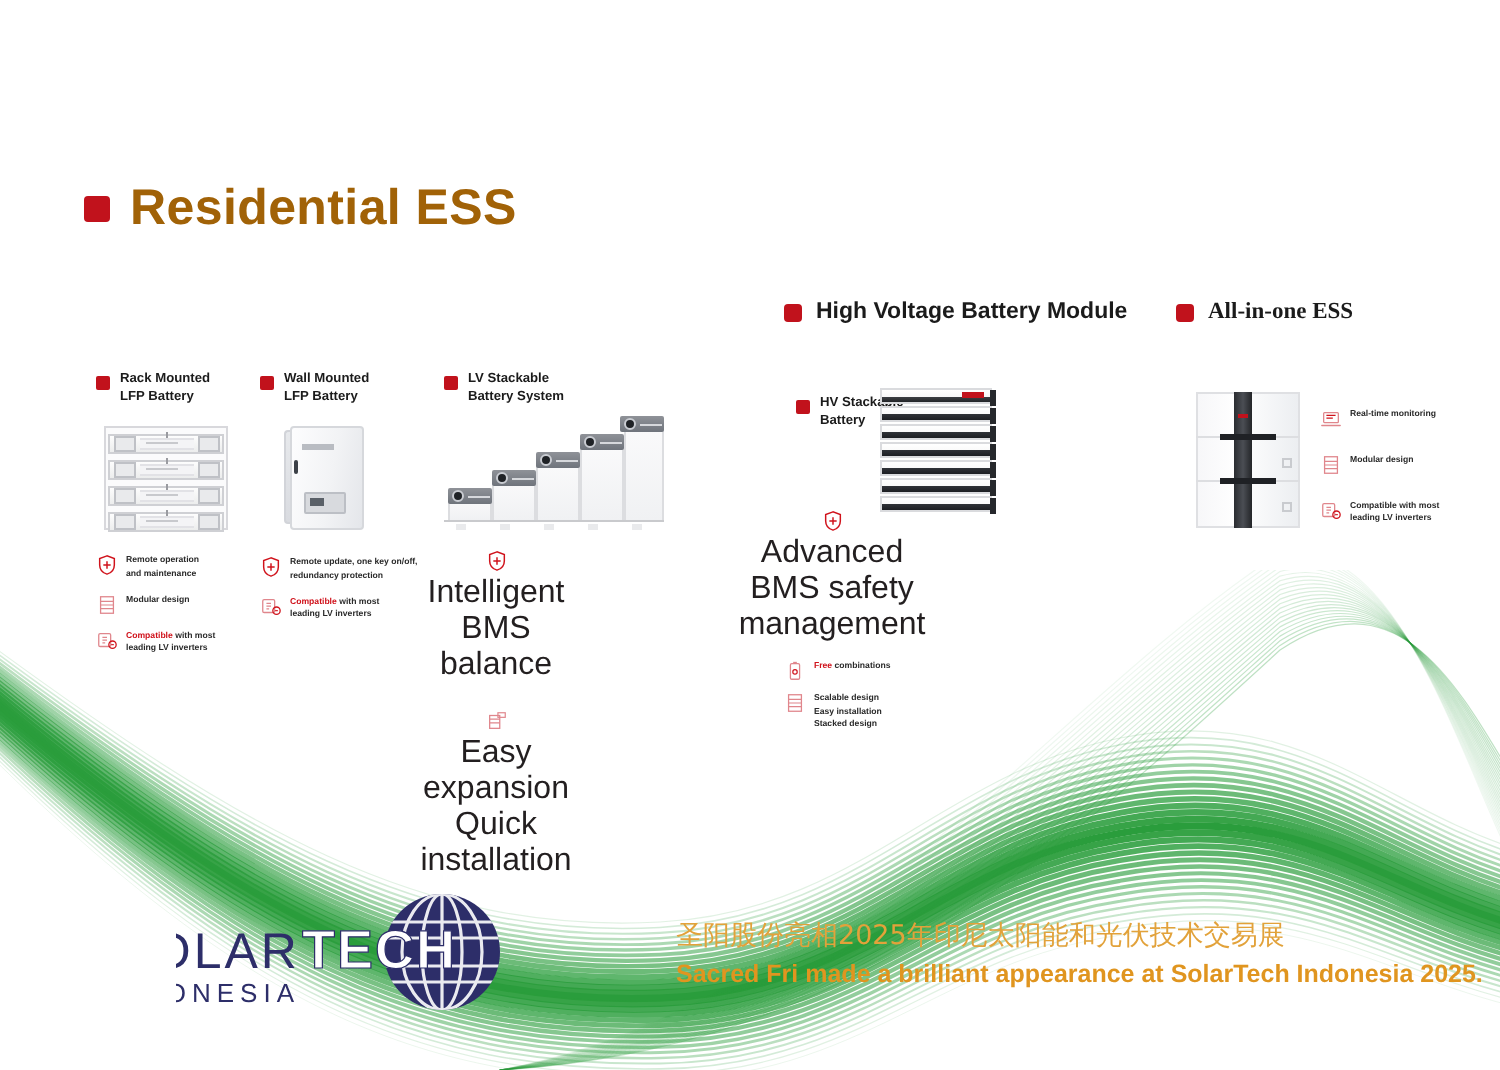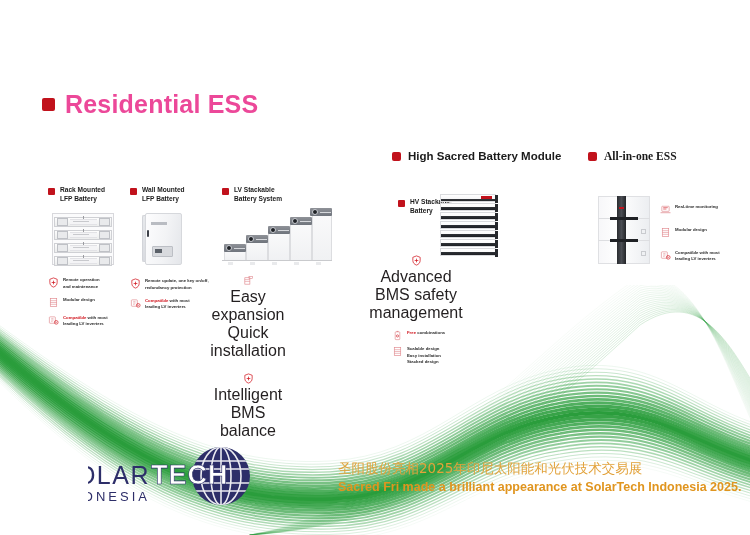--- a/index.html
+++ b/index.html
@@ -6,21 +6,21 @@
   body{
     width:750px;height:535px;background:#ffffff;
     font-family:"Liberation Sans","DejaVu Sans",sans-serif;
     color:#231f20;overflow:hidden;position:relative;
   }
   .slide{position:relative;width:750px;height:535px;overflow:hidden;background:#fff;}
 
   
   .title-row{position:absolute;left:42px;top:92px;display:flex;align-items:center;gap:10px;}
   .sq-lg{width:13px;height:13px;background:#c1121c;border-radius:2px;flex:0 0 auto;}
-  .title-txt{font-size:25px;font-weight:700;color:#ec4899;letter-spacing:.2px;line-height:1;}
+  .title-txt{font-size:25px;font-weight:700;color:#a16207;letter-spacing:.2px;line-height:1;}
 
   
   .grp{position:absolute;display:flex;align-items:center;gap:7px;}
   .grp .sq{width:9px;height:9px;background:#c1121c;border-radius:2px;flex:0 0 auto;}
   .grp .lbl{font-size:11.5px;font-weight:700;color:#1b1b1b;white-space:nowrap;}
   #grp-lv{left:42px;top:150px;}
   #grp-hv{left:392px;top:150px;}
   #grp-aio{left:588px;top:150px;font-family:Liberation Serif, serif;}
 
   
@@ -102,21 +102,21 @@
 
 <div class="slide">
 
   <div class="title-row">
     <span class="sq-lg"></span>
     <span class="title-txt">Residential ESS</span>
   </div>
 
   <div class="grp" id="grp-hv">
     <span class="sq"></span>
-    <span class="lbl">High Sacred Battery Module</span>
+    <span class="lbl">High Voltage Battery Module</span>
   </div>
   <div class="grp" id="grp-aio">
     <span class="sq"></span>
     <span class="lbl">All-in-one ESS</span>
   </div>
 
   <div class="prod" style="left:48px;top:186px;">
     <div class="prod-head">
       <span class="sq"></span>
       <span class="nm">Rack Mounted
@@ -275,38 +275,38 @@
             <span class="tk" style="left:72px;"></span>
           <span class="tk" style="left:94px;"></span>
         </div>
       </div>
     </div>
     <div class="frow" style="margin-top:10px;margin-left:4px;">
 
       <div class="fstack">
         <span class="ico">
           <svg viewBox="0 0 24 24">
+              <path d="M12 2 4 5v7c0 5 3.4 8.6 8 10 4.6-1.4 8-5 8-10V5z" fill="none" stroke="#d0121b" stroke-width="1.6"></path>
+              <path d="M12 8v8M8 12h8" stroke="#d0121b" stroke-width="1.6"></path>
+            </svg>
+        </span>
+        <span class="ftxt">Intelligent BMS
+balance</span>
+      </div>
+
+      <div class="fstack">
+        <span class="ico">
+          <svg viewBox="0 0 24 24">
               <rect x="4" y="6" width="11" height="14" fill="none" stroke="#e0868c" stroke-width="1.4"></rect>
               <path d="M4 10h11M4 14h11" stroke="#e0868c" stroke-width="1.2"></path>
               <rect x="13" y="3" width="8" height="5" fill="none" stroke="#e0868c" stroke-width="1.3"></rect>
             </svg>
         </span>
         <span class="ftxt"><span>Easy expansion
 </span><span class="hl">Quick installation</span></span>
-      </div>
-
-      <div class="fstack">
-        <span class="ico">
-          <svg viewBox="0 0 24 24">
-              <path d="M12 2 4 5v7c0 5 3.4 8.6 8 10 4.6-1.4 8-5 8-10V5z" fill="none" stroke="#d0121b" stroke-width="1.6"></path>
-              <path d="M12 8v8M8 12h8" stroke="#d0121b" stroke-width="1.6"></path>
-            </svg>
-        </span>
-        <span class="ftxt">Intelligent BMS
-balance</span>
       </div>
 
 
     </div>
   </div>
 
   <div class="prod" style="left:392px;top:198px;">
     <div class="prod-head" style="margin-left:6px;">
       <span class="sq"></span>
       <span class="nm">HV Stackable

